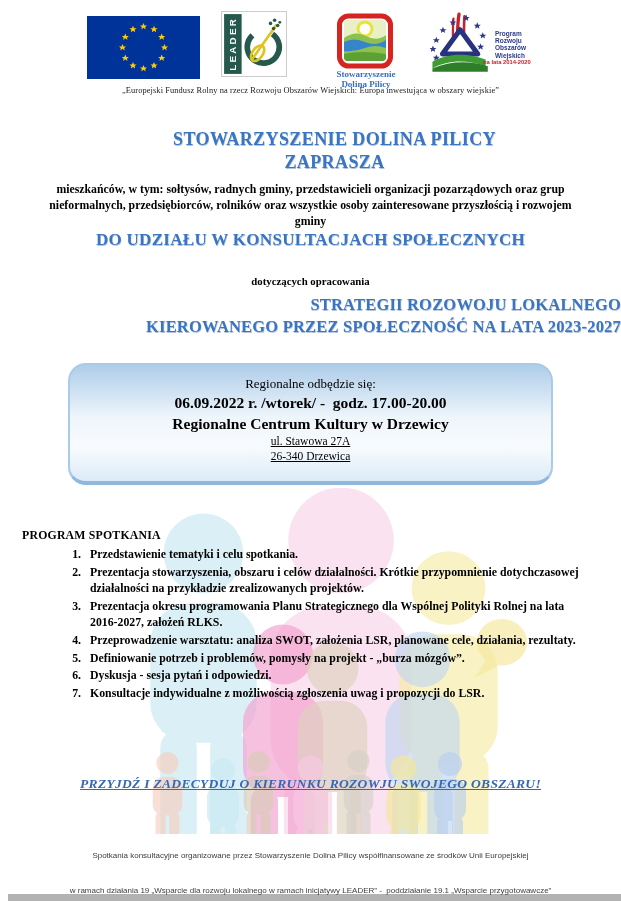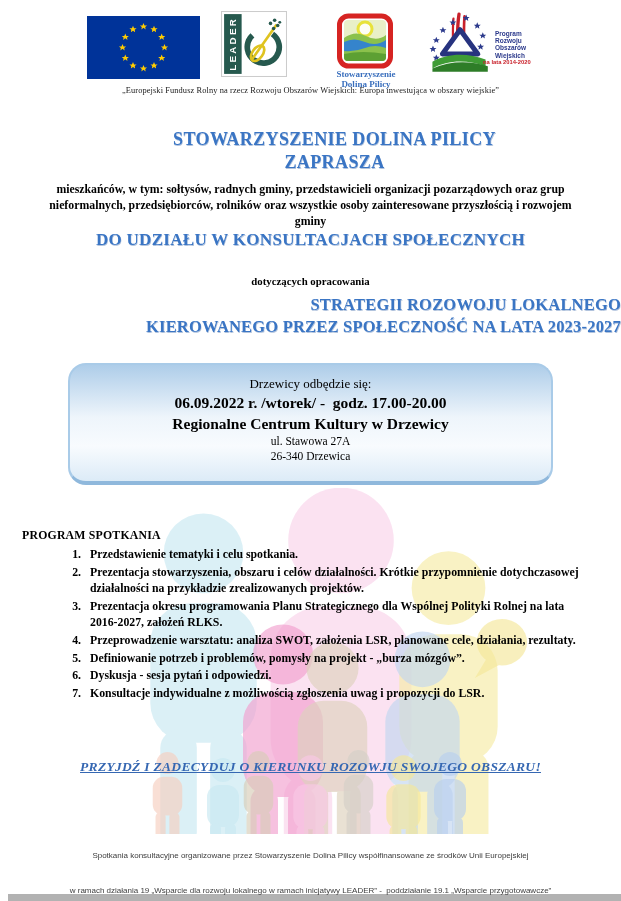--- a/index.html
+++ b/index.html
@@ -35,33 +35,33 @@
 
   
   .meeting-box{
     left:68px;right:68px;top:363px;height:122px;
     border:2px solid #a9cbe8;border-bottom:4px solid #8fb8dc;border-radius:18px;
     background:linear-gradient(to bottom,#aecde9 0%,#eef5fb 45%,#f8fbfe 70%,#dcebf7 100%);
     text-align:center;padding-top:11px;box-sizing:border-box;
   }
   .mb-intro{font-size:13px;}
   .mb-datetime,.mb-venue{font-size:15.5px;font-weight:bold;white-space:pre-wrap;line-height:21px;}
-  .mb-street,.mb-city{font-size:11.5px;line-height:15px;}
+  .mb-street,.mb-city{font-size:11.5px;line-height:15px;text-decoration:underline;}
 
   
   .watermark{left:88px;top:488px;width:445px;height:346px;overflow:hidden;pointer-events:none;}
   .watermark svg{position:absolute;opacity:.65;}
 
   
   .program-heading{left:22px;top:528px;font-size:11.8px;font-weight:bold;letter-spacing:.2px;}
   .program-list{left:38px;top:546px;right:28px;margin:0;padding:0 0 0 46px;
     font-size:11.8px;font-weight:bold;line-height:16.6px;}
   .program-list li{margin-bottom:1px;padding-left:6px;}
 
-  .cta{top:759px;font-size:13.5px;font-weight:bold;font-style:italic;color:#3567b2;
+  .cta{top:776px;font-size:13.5px;font-weight:bold;font-style:italic;color:#3567b2;
     text-decoration:underline;letter-spacing:.3px;}
 
   
   .footer{top:827px;font-family:"Liberation Sans",sans-serif;font-size:8px;line-height:11.5px;
     color:#3c3c3c;white-space:pre-wrap;}
 
   .h-scrollbar{left:8px;right:0;bottom:0;height:7px;background:#b2b2b2;}
 
   .content{position:relative;z-index:1;}
   .wm-layer{position:absolute;z-index:0;}
@@ -239,21 +239,21 @@
   <div class="abs center h-blue h2">DO UDZIAŁU W KONSULTACJACH SPOŁECZNYCH</div>
 
   <div class="abs center subject-intro">dotyczących opracowania</div>
 
   <div class="abs center h-blue h3">
     <div>STRATEGII ROZOWOJU LOKALNEGO</div>
     <div>KIEROWANEGO PRZEZ SPOŁECZNOŚĆ NA LATA 2023-2027</div>
   </div>
 
   <div class="abs meeting-box">
-    <div class="mb-intro">Drzewicy odbędzie się:</div>
+    <div class="mb-intro">Regionalne odbędzie się:</div>
     <div class="mb-datetime">06.09.2022 r. /wtorek/ -  godz. 17.00-20.00</div>
     <div class="mb-venue">Regionalne Centrum Kultury w Drzewicy</div>
     <div class="mb-street">ul. Stawowa 27A</div>
     <div class="mb-city">26-340 Drzewica</div>
   </div>
 
   <div class="abs program-heading">PROGRAM SPOTKANIA</div>
   <ol class="abs program-list">
     <li>Przedstawienie tematyki i celu spotkania.</li>
     <li>Prezentacja stowarzyszenia, obszaru i celów działalności. Krótkie przypomnienie dotychczasowej działalności na przykładzie zrealizowanych projektów.</li>

